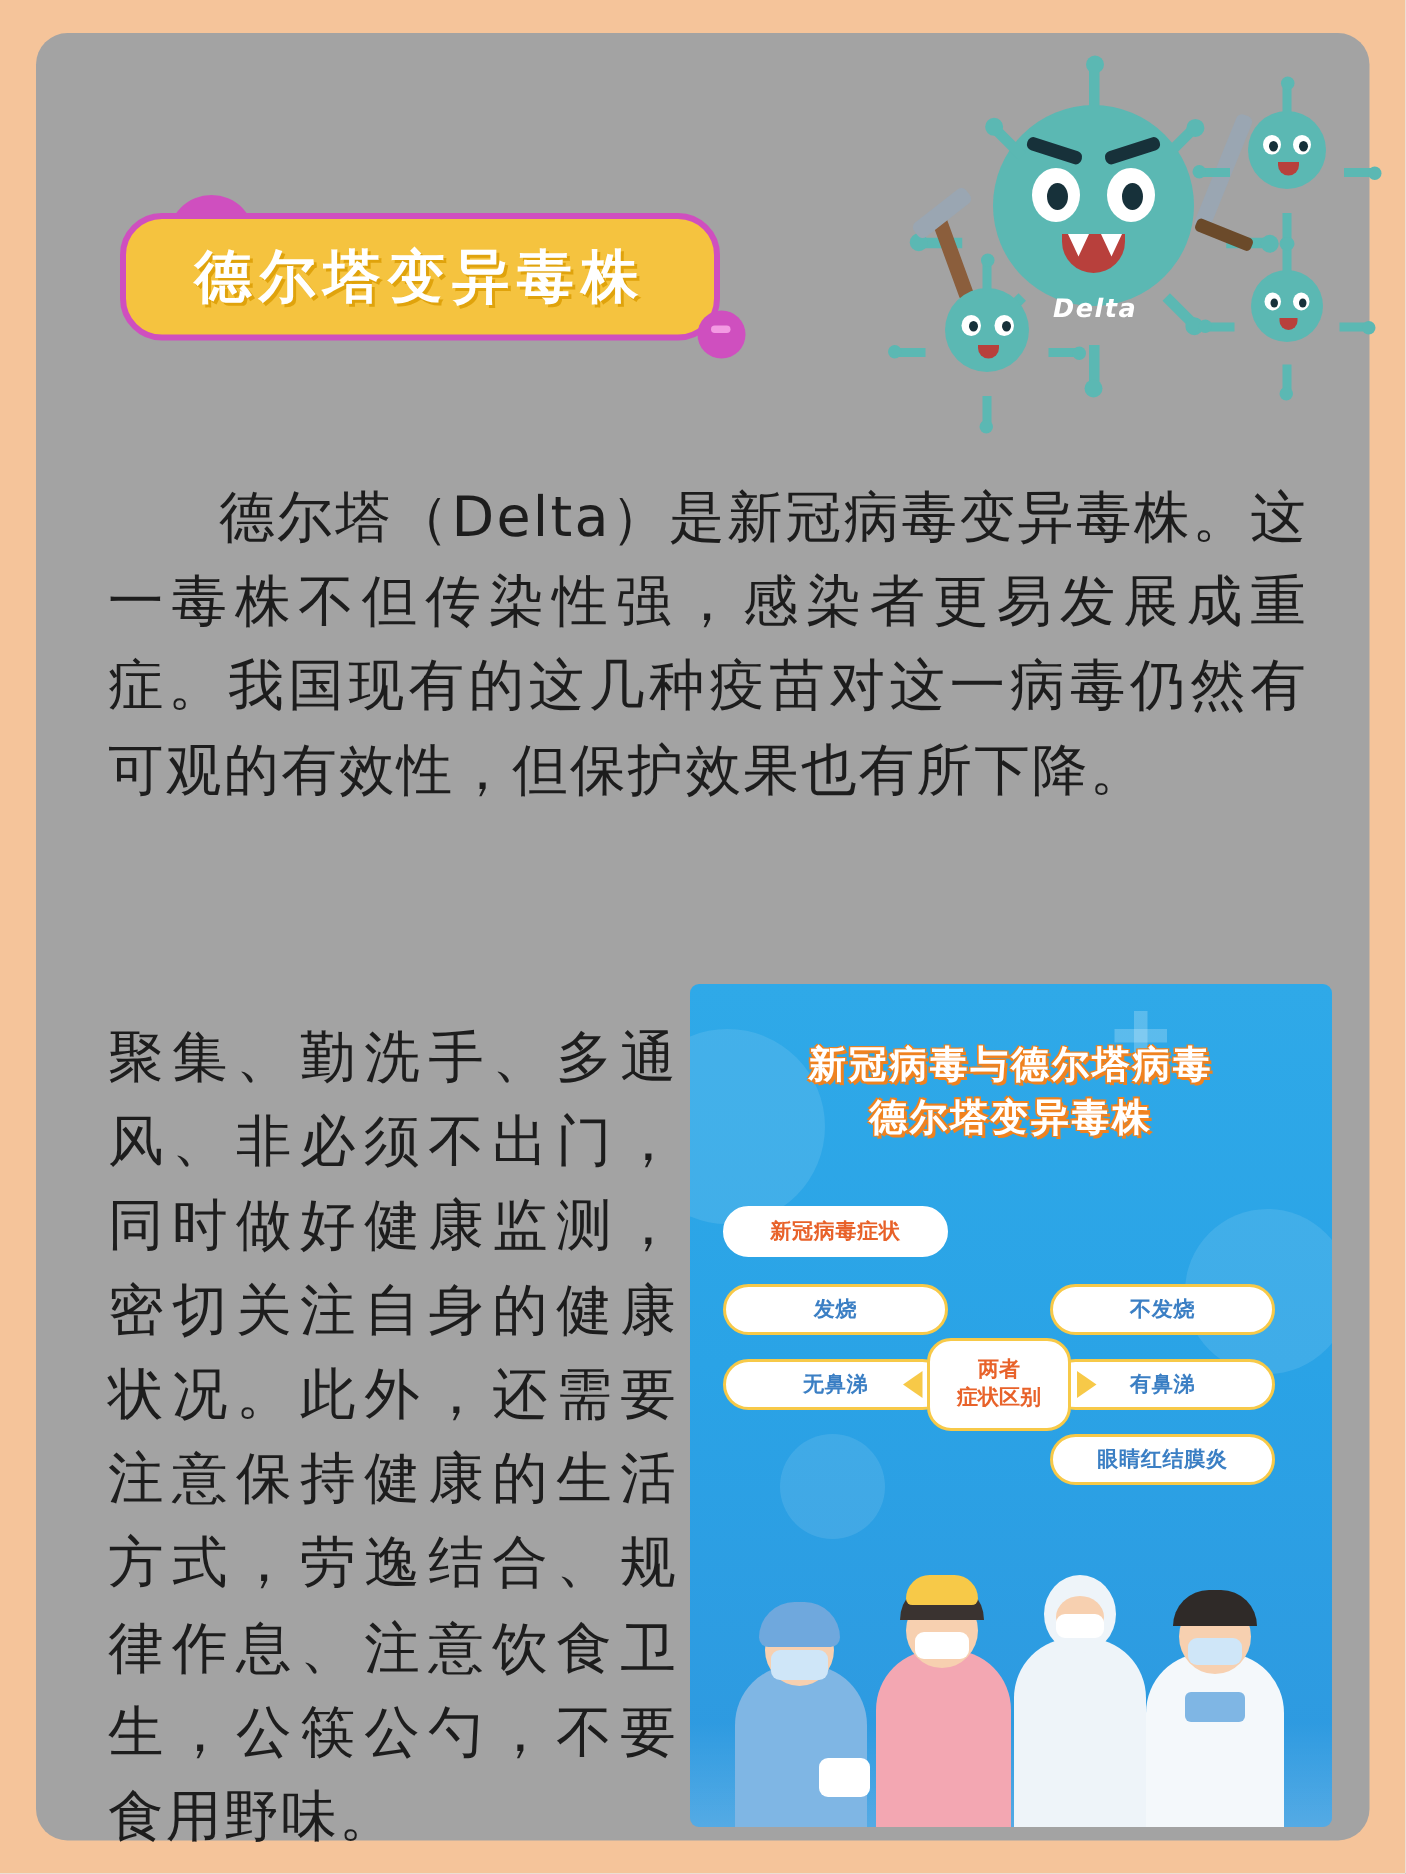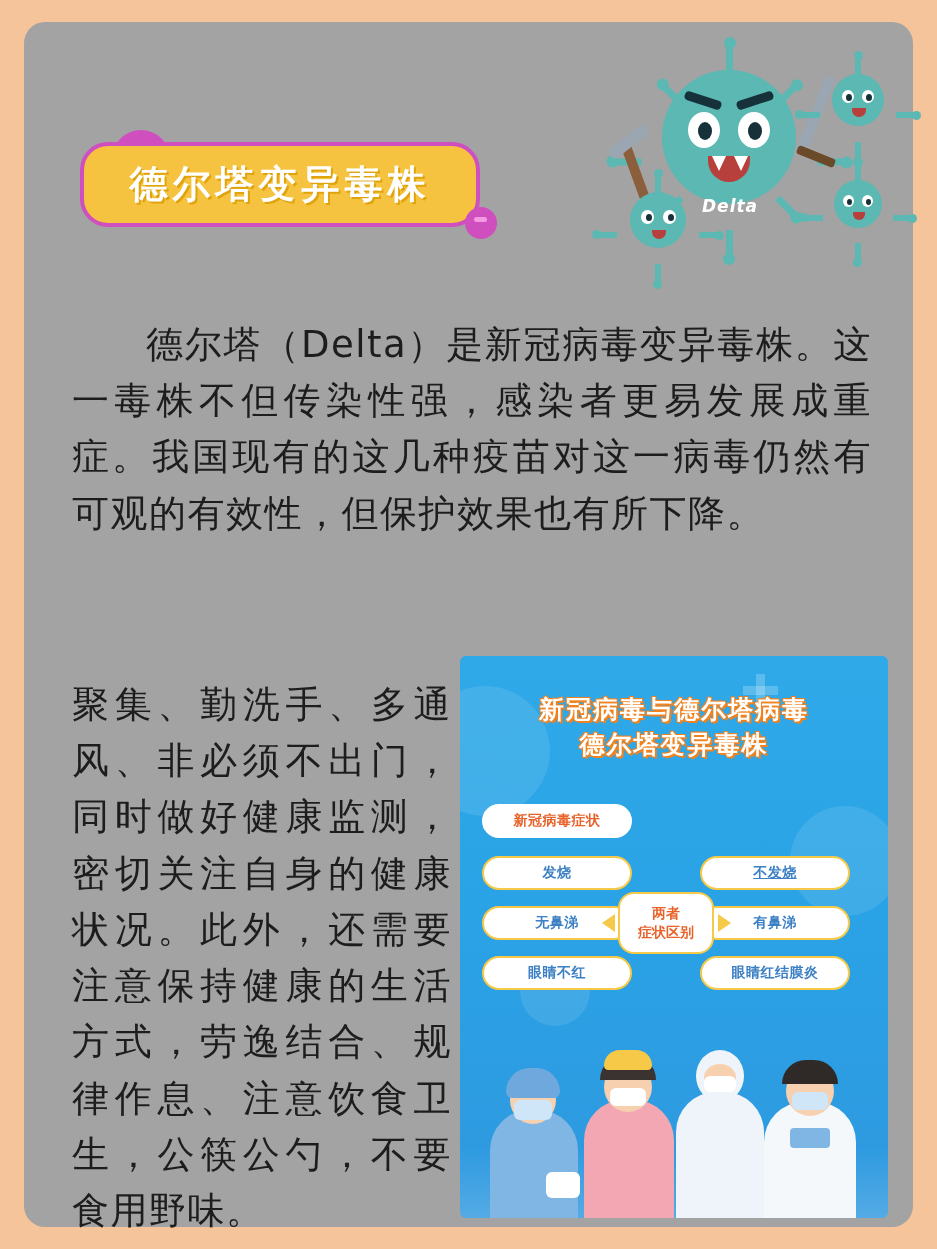--- a/index.html
+++ b/index.html
@@ -491,23 +491,22 @@
 
         <div class="poster-title">
           <div>新冠病毒与德尔塔病毒</div>
           <div>德尔塔变异毒株</div>
         </div>
 
         <div class="pill head" style="left:22px; top:148px; width:150px;">新冠病毒症状</div>
 
         <div class="pill" style="left:22px; top:250px; width:150px;">无鼻涕</div>
         <div class="pill" style="left:22px; top:200px; width:150px;">发烧</div>
-        <div class="pill" style="left:22px; top:300px; width:150px;">眼睛不红</div>
-
-        <div class="pill" style="left:240px; top:200px; width:150px;text-decoration:underline;">不发烧</div>
+
+        <div class="pill" style="left:240px; top:200px; width:150px;">不发烧</div>
         <div class="pill" style="left:240px; top:300px; width:150px;">眼睛红结膜炎</div>
         <div class="pill" style="left:240px; top:250px; width:150px;">有鼻涕</div>
 
         <div class="center-badge">
           <div>两者</div>
           <div>症状区别</div>
         </div>
         <div class="arrow-l" style="left:142px; top:258px;"></div>
         <div class="arrow-r" style="left:258px; top:258px;"></div>
 

